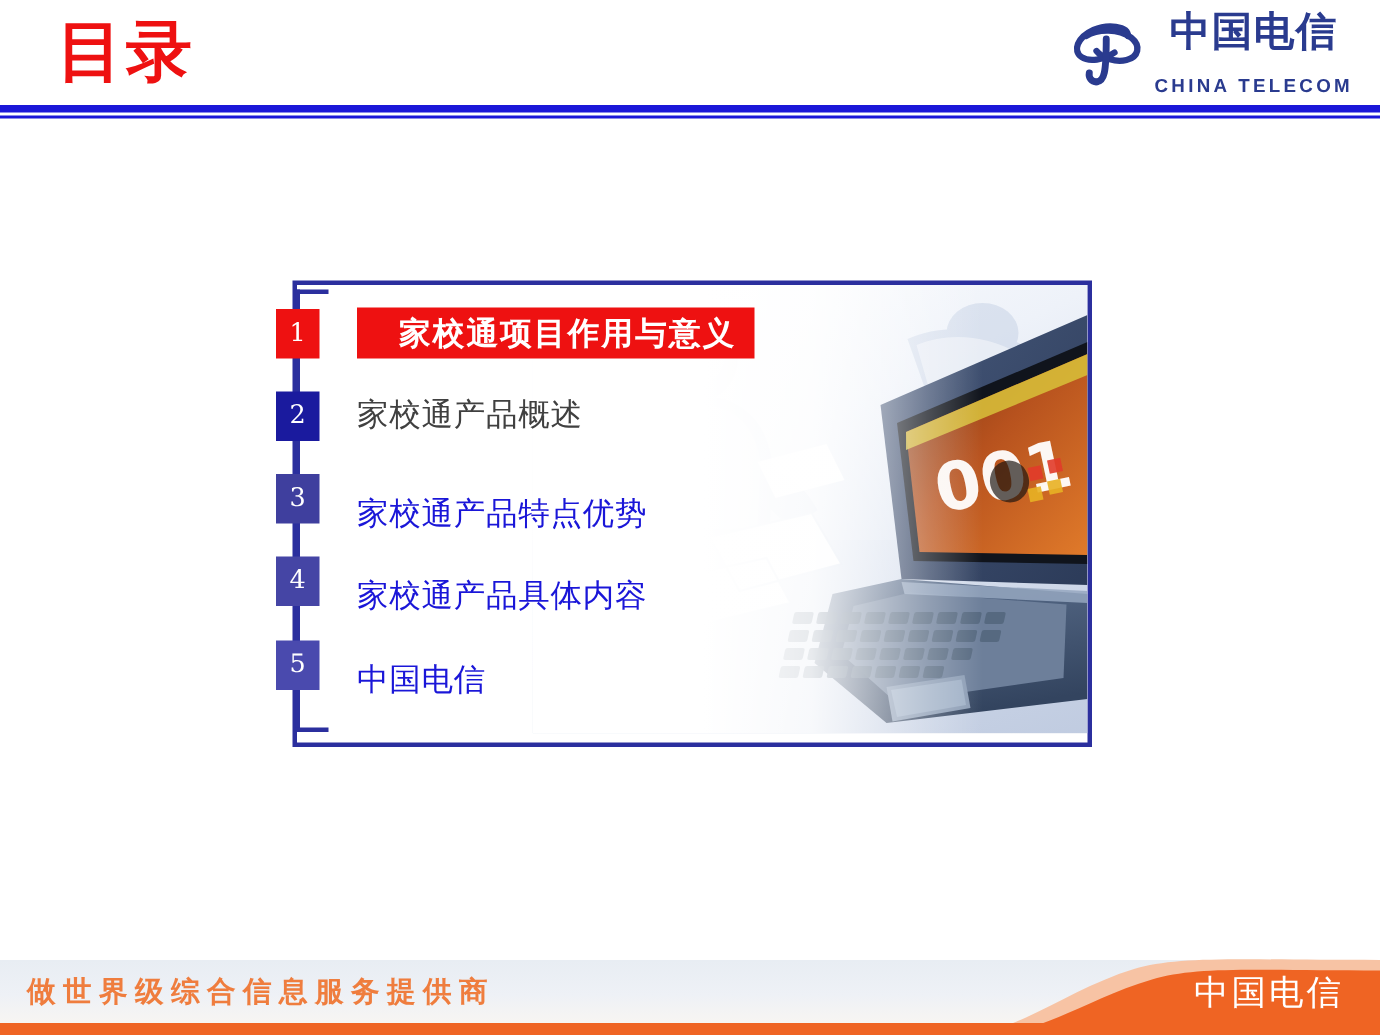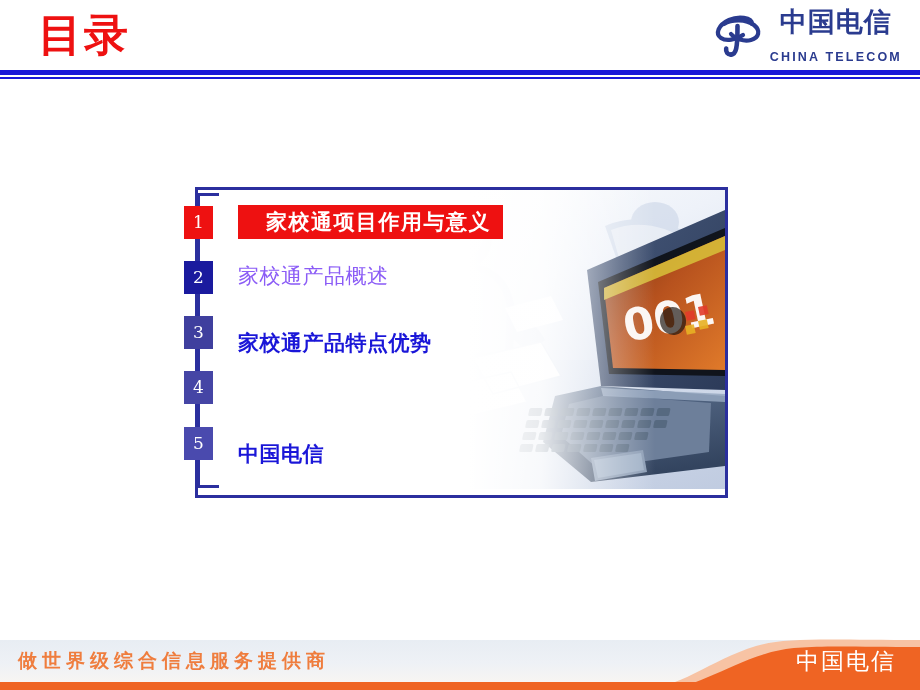--- a/index.html
+++ b/index.html
@@ -156,28 +156,28 @@
   }
   .toc-label.highlight {
     background: #ee1111;
     color: #ffffff;
     font-weight: 700;
     font-size: 21px;
     padding: 5px 12px 6px 28px;
     letter-spacing: 1.5px;
   }
   .toc-label.plain-light {
-    color: #8b5cf6;
+    color: #404040;
     font-weight: 400;
     font-size: 21px;
     letter-spacing: 0.5px;
   }
   .toc-label.plain-bold {
     color: #1a16d8;
-    font-weight: 700;
+    font-weight: 400;
     font-size: 21px;
     letter-spacing: 0.5px;
     margin-top: 21px;
   }
 
   
   #footer {
     position: absolute;
     left: 0; bottom: 0;
     width: 920px; height: 58px;
@@ -388,20 +388,21 @@
     <div class="toc-label plain-light">家校通产品概述</div>
   </div>
 
   <div class="toc-row" style="top:125px;">
     <div class="num-box" style="background: rgb(63, 63, 158);">3</div>
     <div class="toc-label plain-bold">家校通产品特点优势</div>
   </div>
 
   <div class="toc-row" style="top:180px;">
     <div class="num-box" style="background: rgb(69, 69, 165);">4</div>
+    <div class="toc-label plain-bold">家校通产品具体内容</div>
   </div>
 
   <div class="toc-row" style="top:236px;">
     <div class="num-box" style="background: rgb(74, 74, 174);">5</div>
     <div class="toc-label plain-bold">中国电信</div>
   </div>
 </div>
 
 <div id="footer">
   <div id="footer-bg"></div>

